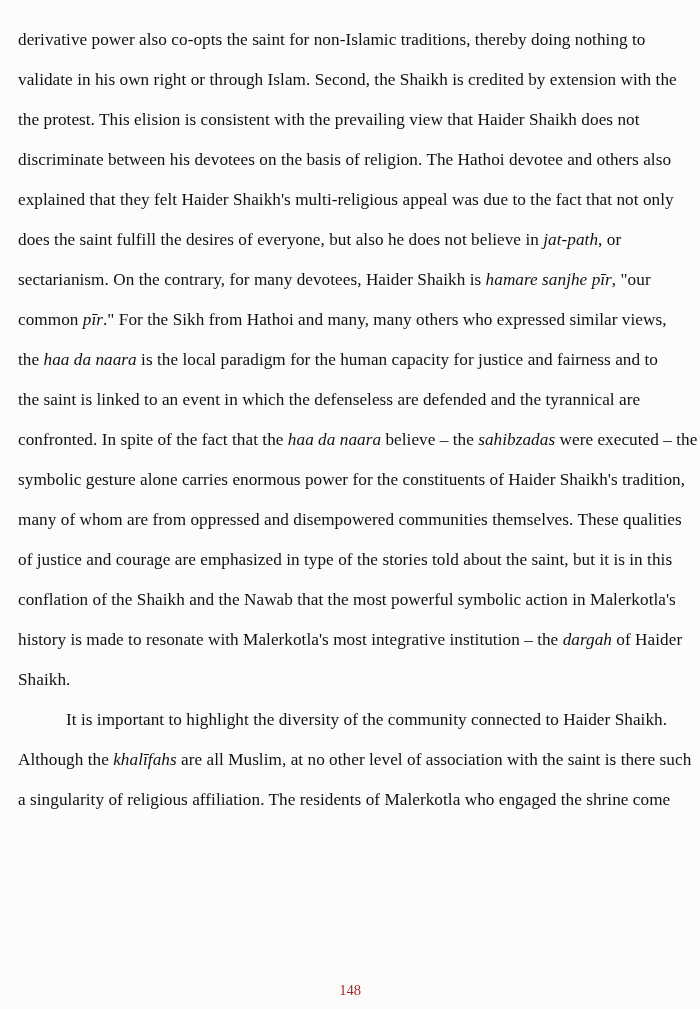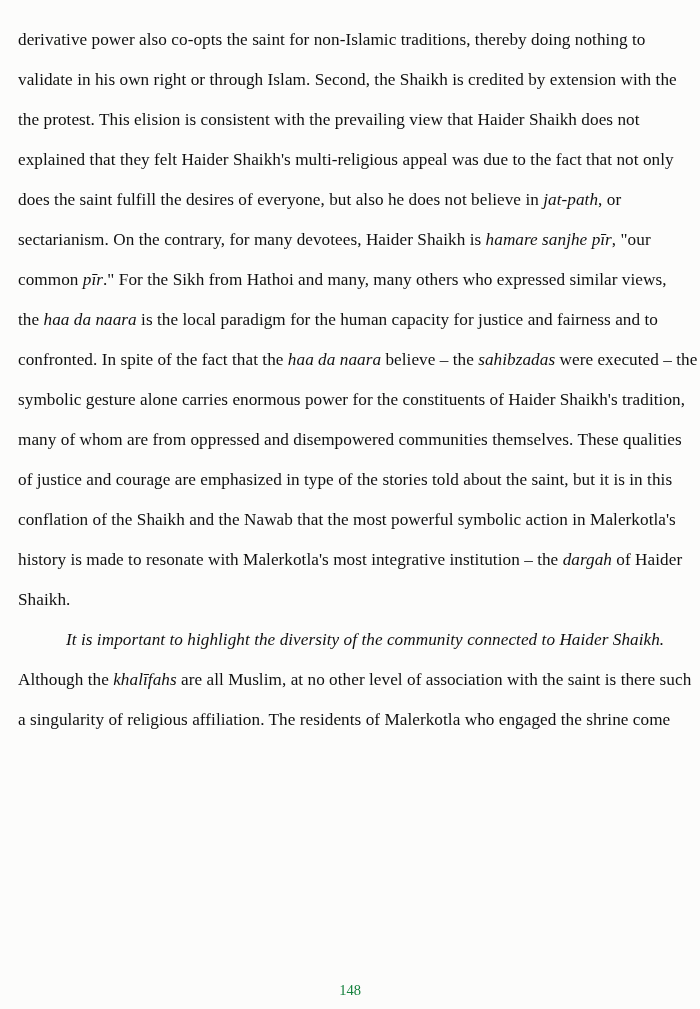--- a/index.html
+++ b/index.html
@@ -31,49 +31,50 @@
   .line {
     height: 40px;
     line-height: 40px;
     font-size: 17.2px;
     white-space: nowrap;
     letter-spacing: 0.05px;
     color: #101010;
   }
   .line.indent {
     padding-left: 48px;
-    font-style: italic;
   }
   .line i {
     font-style: italic;
   }
   .page-number {
     position: absolute;
     left: 0;
     right: 0;
     top: 982px;
     text-align: center;
     font-size: 14.5px;
-    color: #15803d;
+    color: #b91c1c;
     font-family: "Liberation Serif", "DejaVu Serif", serif;
   }
 </style>
 </head>
 <body>
 
 <div class="page">
   <div class="body-text" id="body-text">
       <div class="line"><span>derivative power also co-opts the saint for non-Islamic traditions, thereby doing nothing to</span></div>
       <div class="line"><span>validate in his own right or through Islam.  Second, the Shaikh is credited by extension with the</span></div>
       <div class="line"><span>the protest.  This elision is consistent with the prevailing view that Haider Shaikh does not</span></div>
+      <div class="line"><span>discriminate between his devotees on the basis of religion.  The Hathoi devotee and others also</span></div>
       <div class="line"><span>explained that they felt Haider Shaikh's multi-religious appeal was due to the fact that not only</span></div>
       <div class="line"><span>does the saint fulfill the desires of everyone, but also he does not believe in </span><i>jat-path</i><span>, or</span></div>
       <div class="line"><span>sectarianism.  On the contrary, for many devotees, Haider Shaikh is </span><i>hamare sanjhe pīr</i><span>, "our</span></div>
       <div class="line"><span>common </span><i>pīr</i><span>."  For the Sikh from Hathoi and many, many others who expressed similar views,</span></div>
       <div class="line"><span>the </span><i>haa da naara</i><span> is the local paradigm for the human capacity for justice and fairness and to</span></div>
+      <div class="line"><span>the saint is linked to an event in which the defenseless are defended and the tyrannical are</span></div>
       <div class="line"><span>confronted.  In spite of the fact that the </span><i>haa da naara</i><span> believe – the </span><i>sahibzadas</i><span> were executed – the</span></div>
       <div class="line"><span>symbolic gesture alone carries enormous power for the constituents of Haider Shaikh's tradition,</span></div>
       <div class="line"><span>many of whom are from oppressed and disempowered communities themselves.   These qualities</span></div>
       <div class="line"><span>of justice and courage are emphasized in type of the stories told about the saint, but it is in this</span></div>
       <div class="line"><span>conflation of the Shaikh and the Nawab that the most powerful symbolic action in Malerkotla's</span></div>
       <div class="line"><span>history is made to resonate with Malerkotla's most integrative institution – the </span><i>dargah</i><span> of Haider</span></div>
       <div class="line"><span>Shaikh.</span></div>
       <div class="line indent"><span>It is important to highlight the diversity of the community connected to Haider Shaikh.</span></div>
       <div class="line"><span>Although the </span><i>khalīfahs</i><span> are all Muslim, at no other level of association with the saint is there such</span></div>
       <div class="line"><span>a singularity of religious affiliation.  The residents of Malerkotla who engaged the shrine come</span></div>

